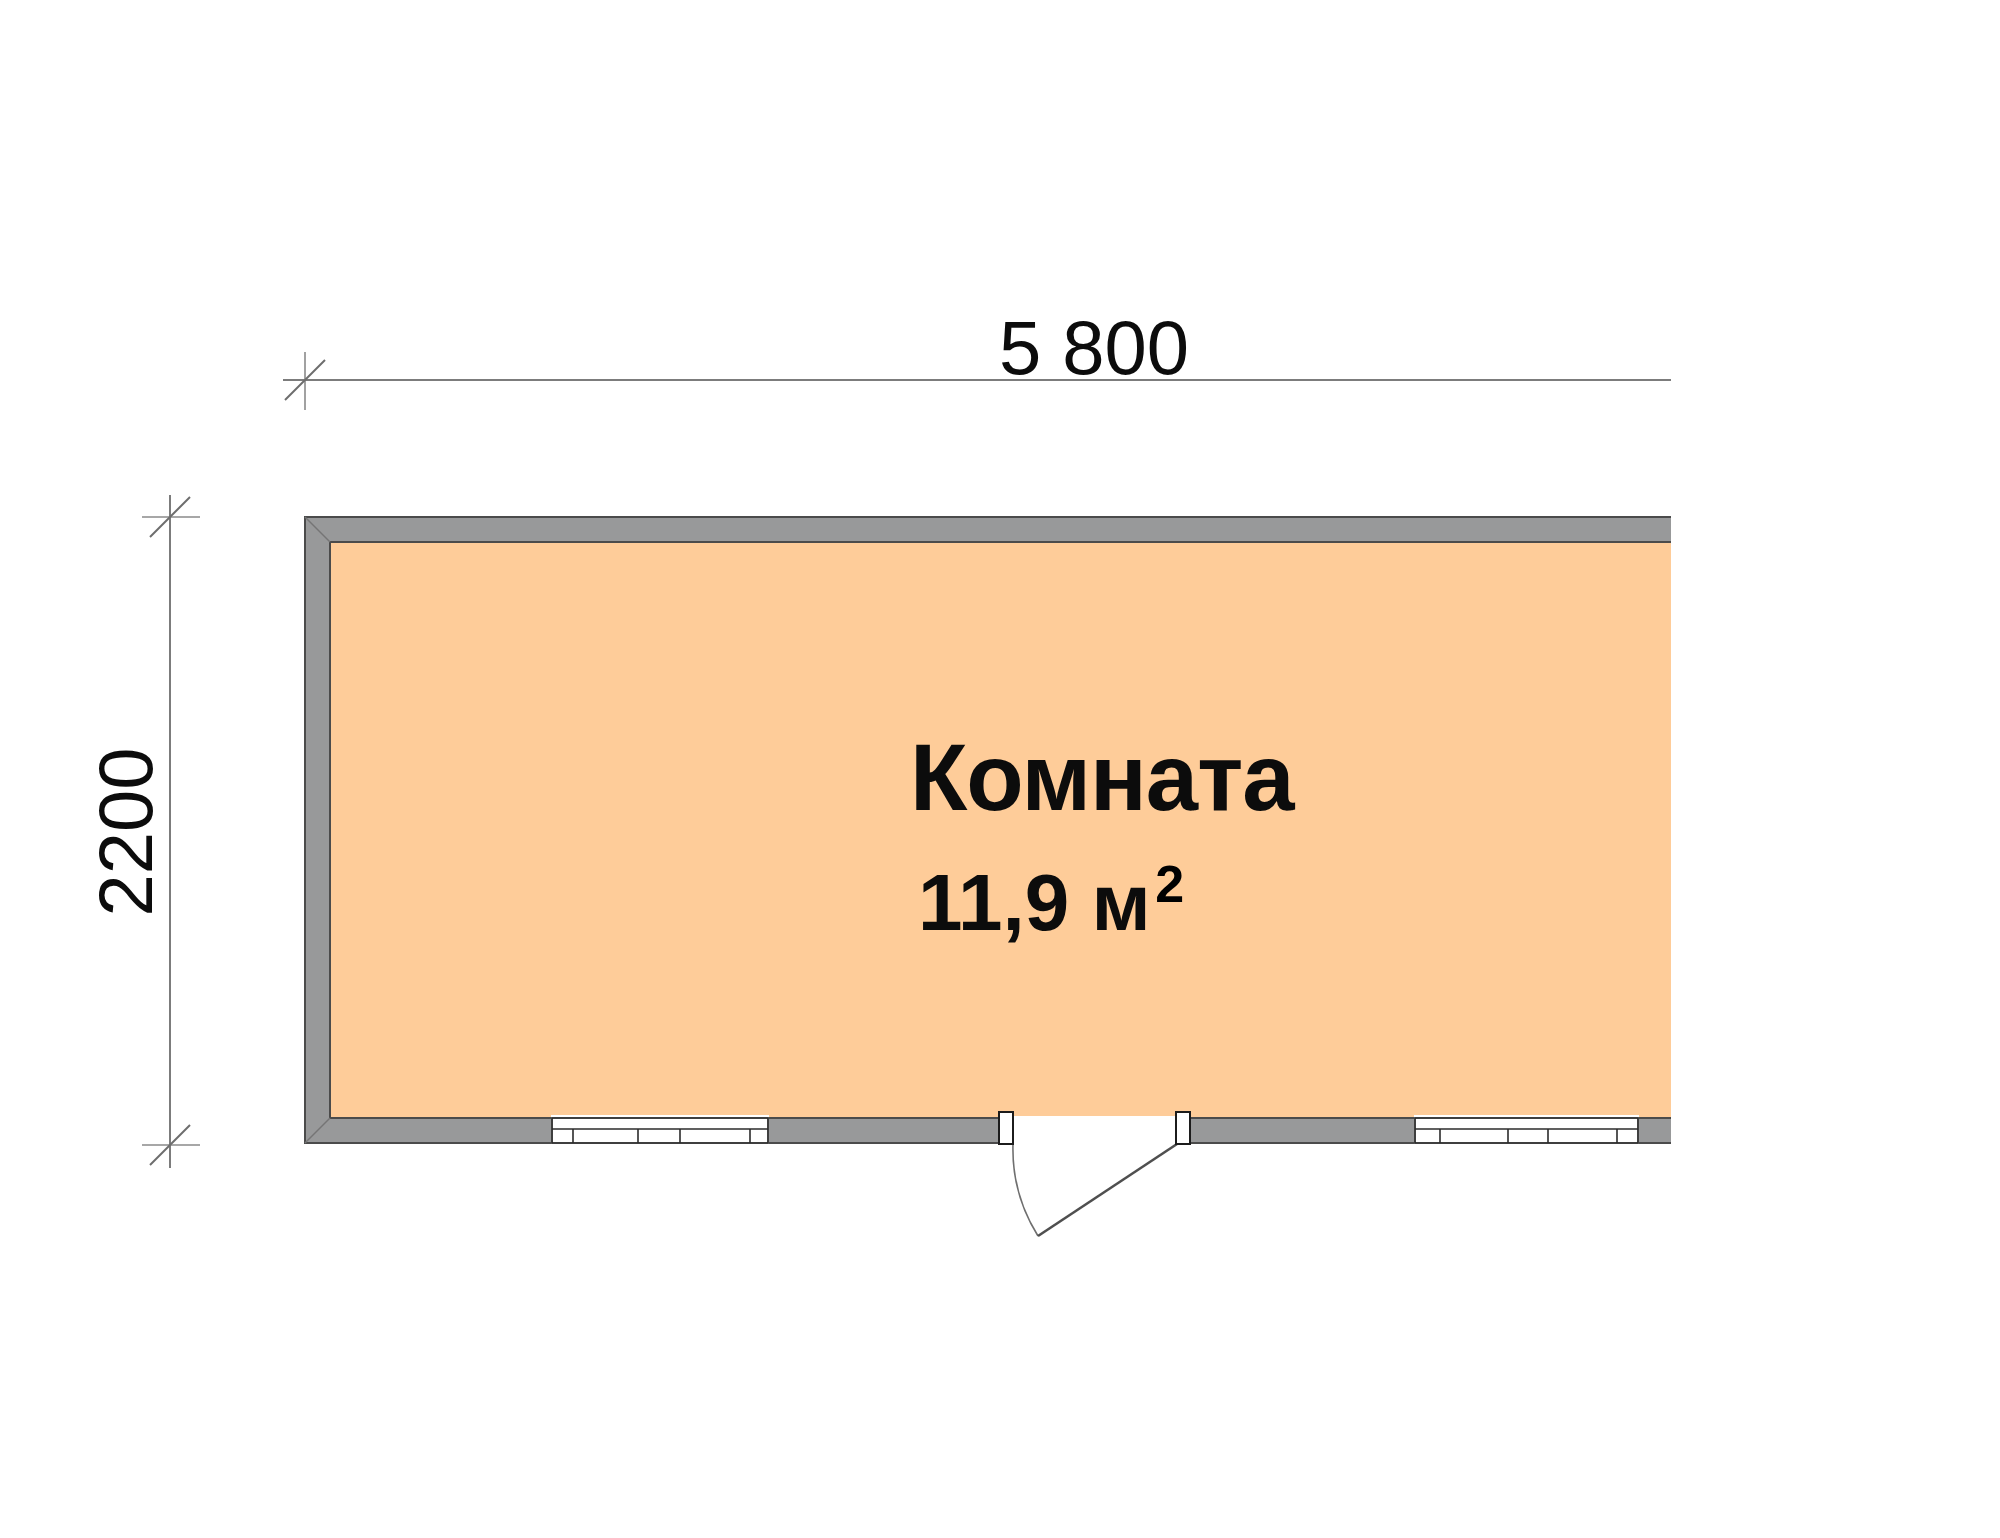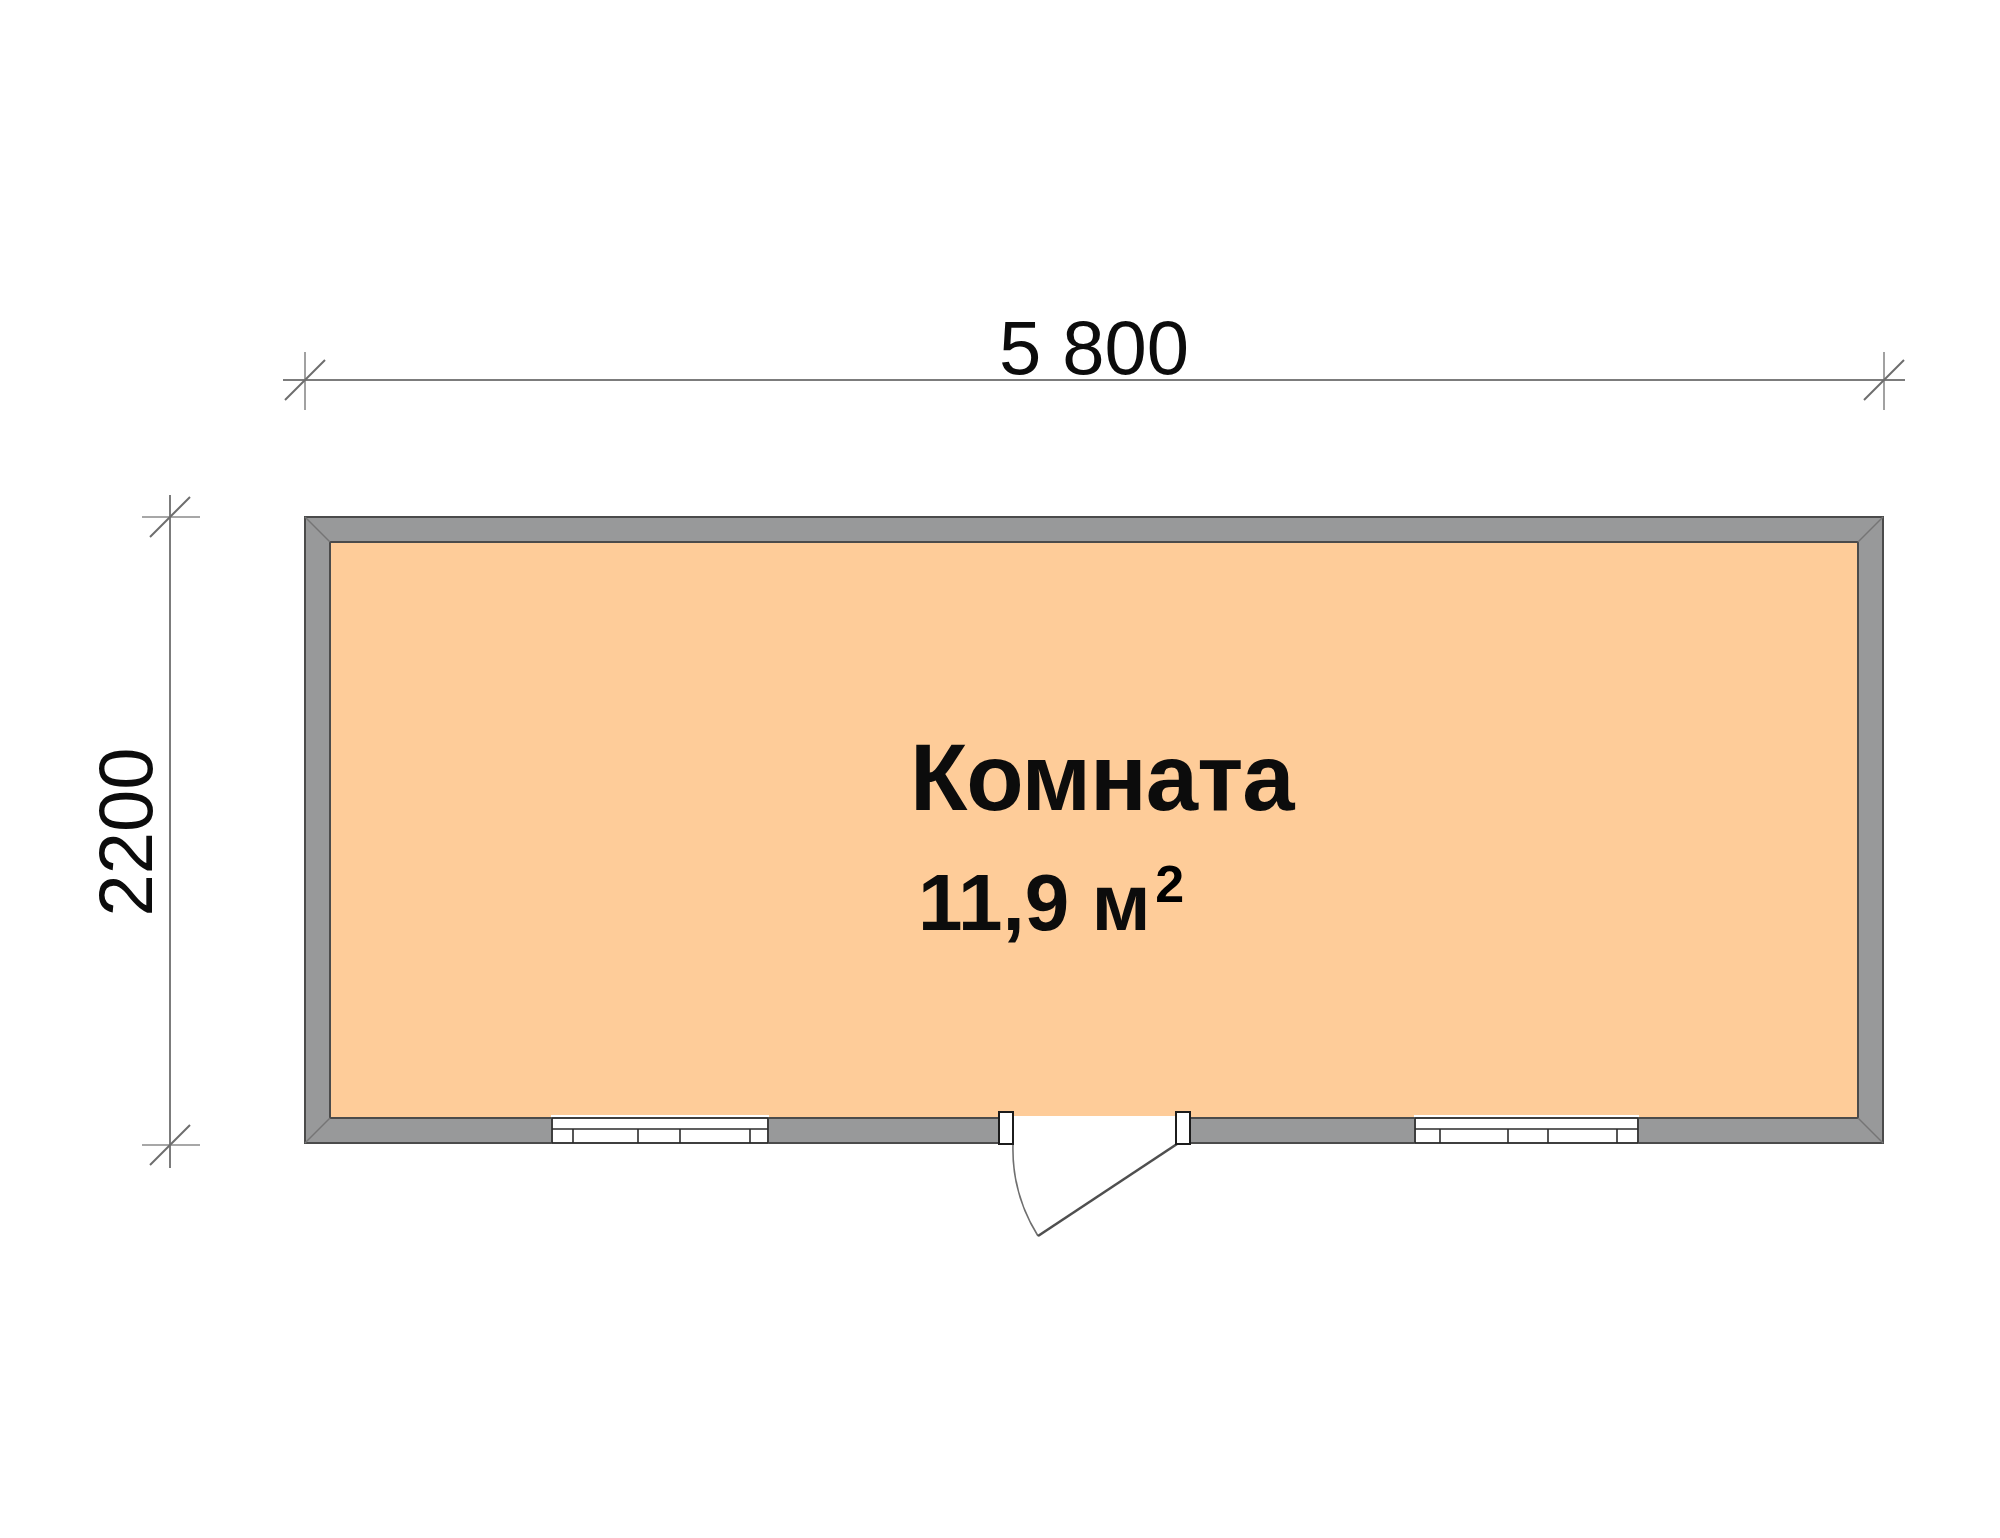--- a/index.html
+++ b/index.html
@@ -3,21 +3,21 @@
 <meta charset="utf-8">
 <style>
   html, body {
     margin: 0;
     padding: 0;
     background: #ffffff;
     font-family: "Liberation Sans", "DejaVu Sans", sans-serif;
   }
   #stage {
     position: relative;
-    width: 2000px;
+    width: 1671px;
     height: 1538px;
     background: #ffffff;
     overflow: hidden;
   }
   svg { display: block; }
 
   .dim-line   { stroke: #7c7c7c; stroke-width: 2;   fill: none; }
   .dim-ext    { stroke: #8a8a8a; stroke-width: 1.6; fill: none; }
   .dim-slash  { stroke: #6d6d6d; stroke-width: 2;   fill: none; }
   .dim-text   { fill: #0c0c0c; font-size: 76px; font-weight: 400; }

